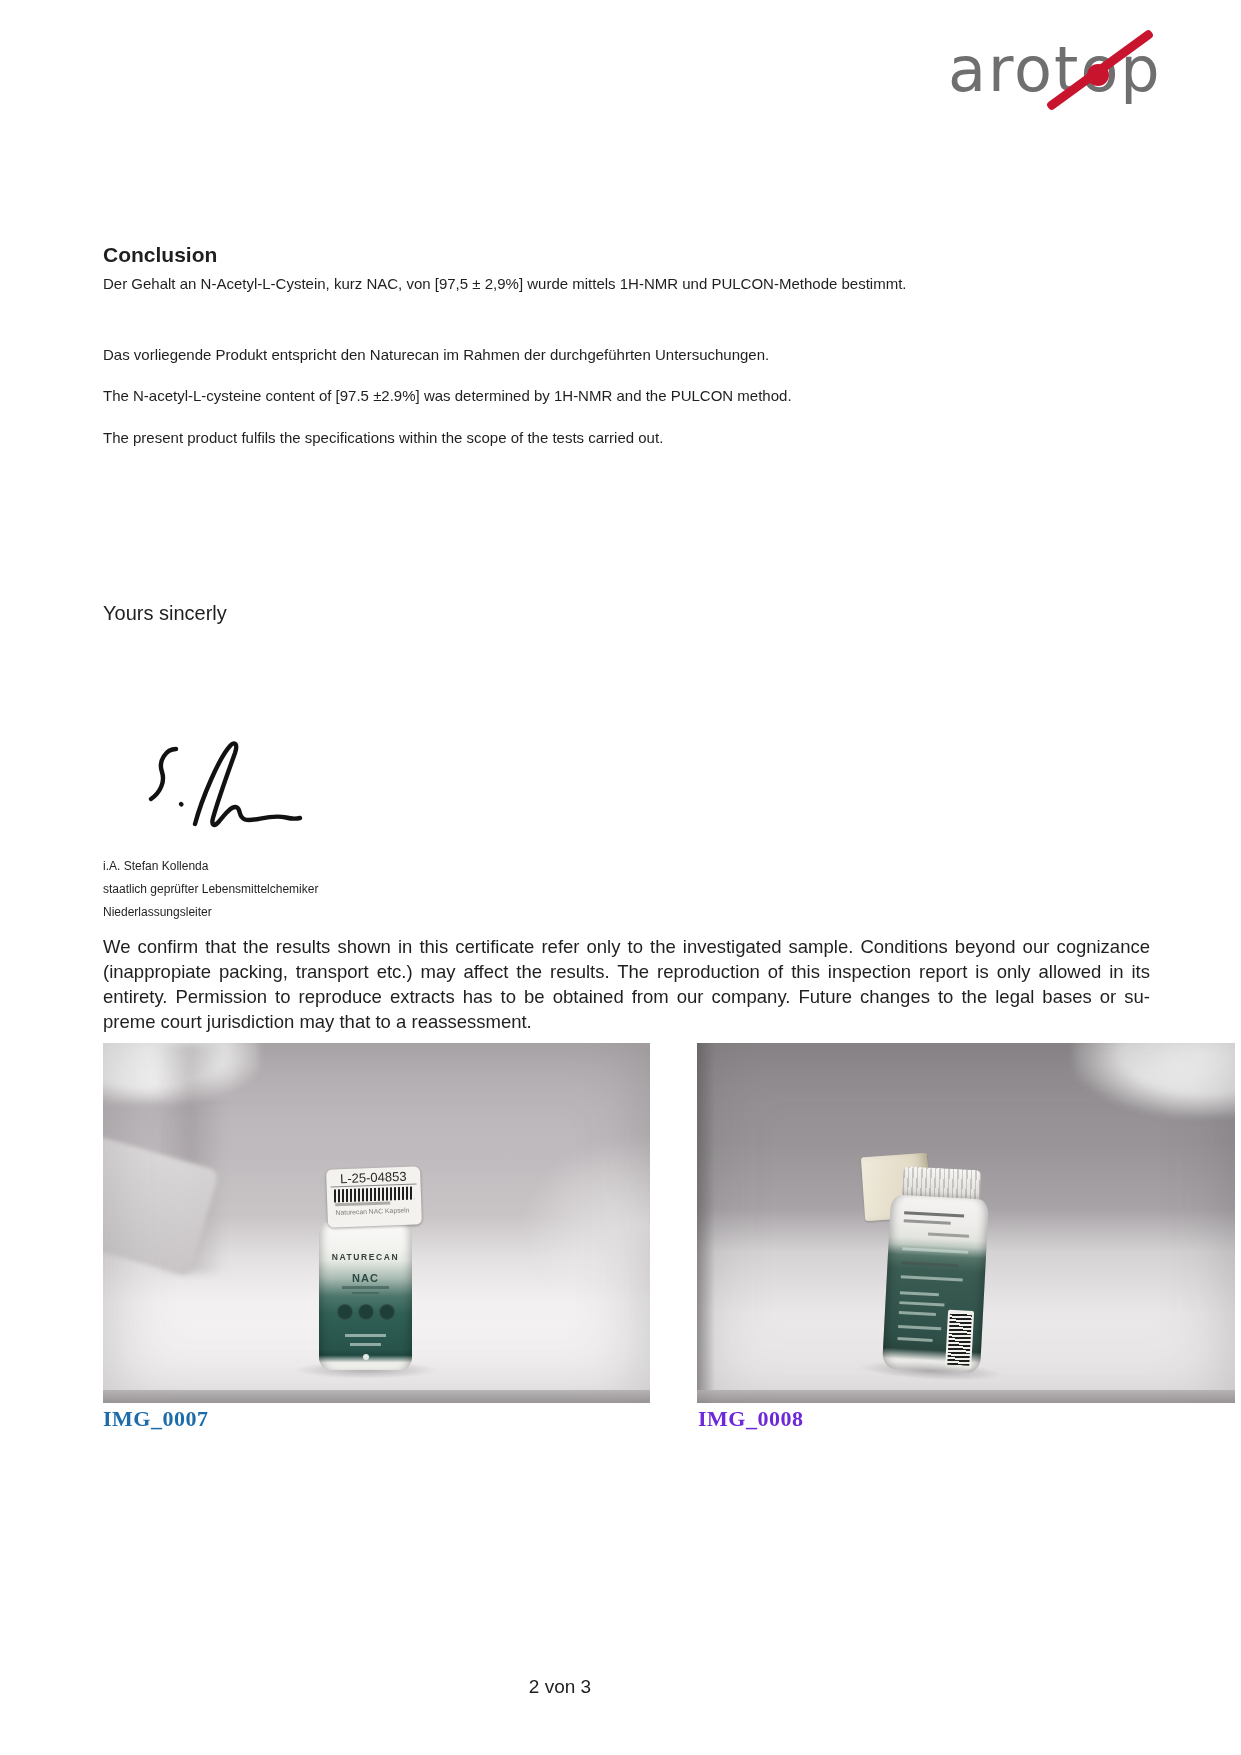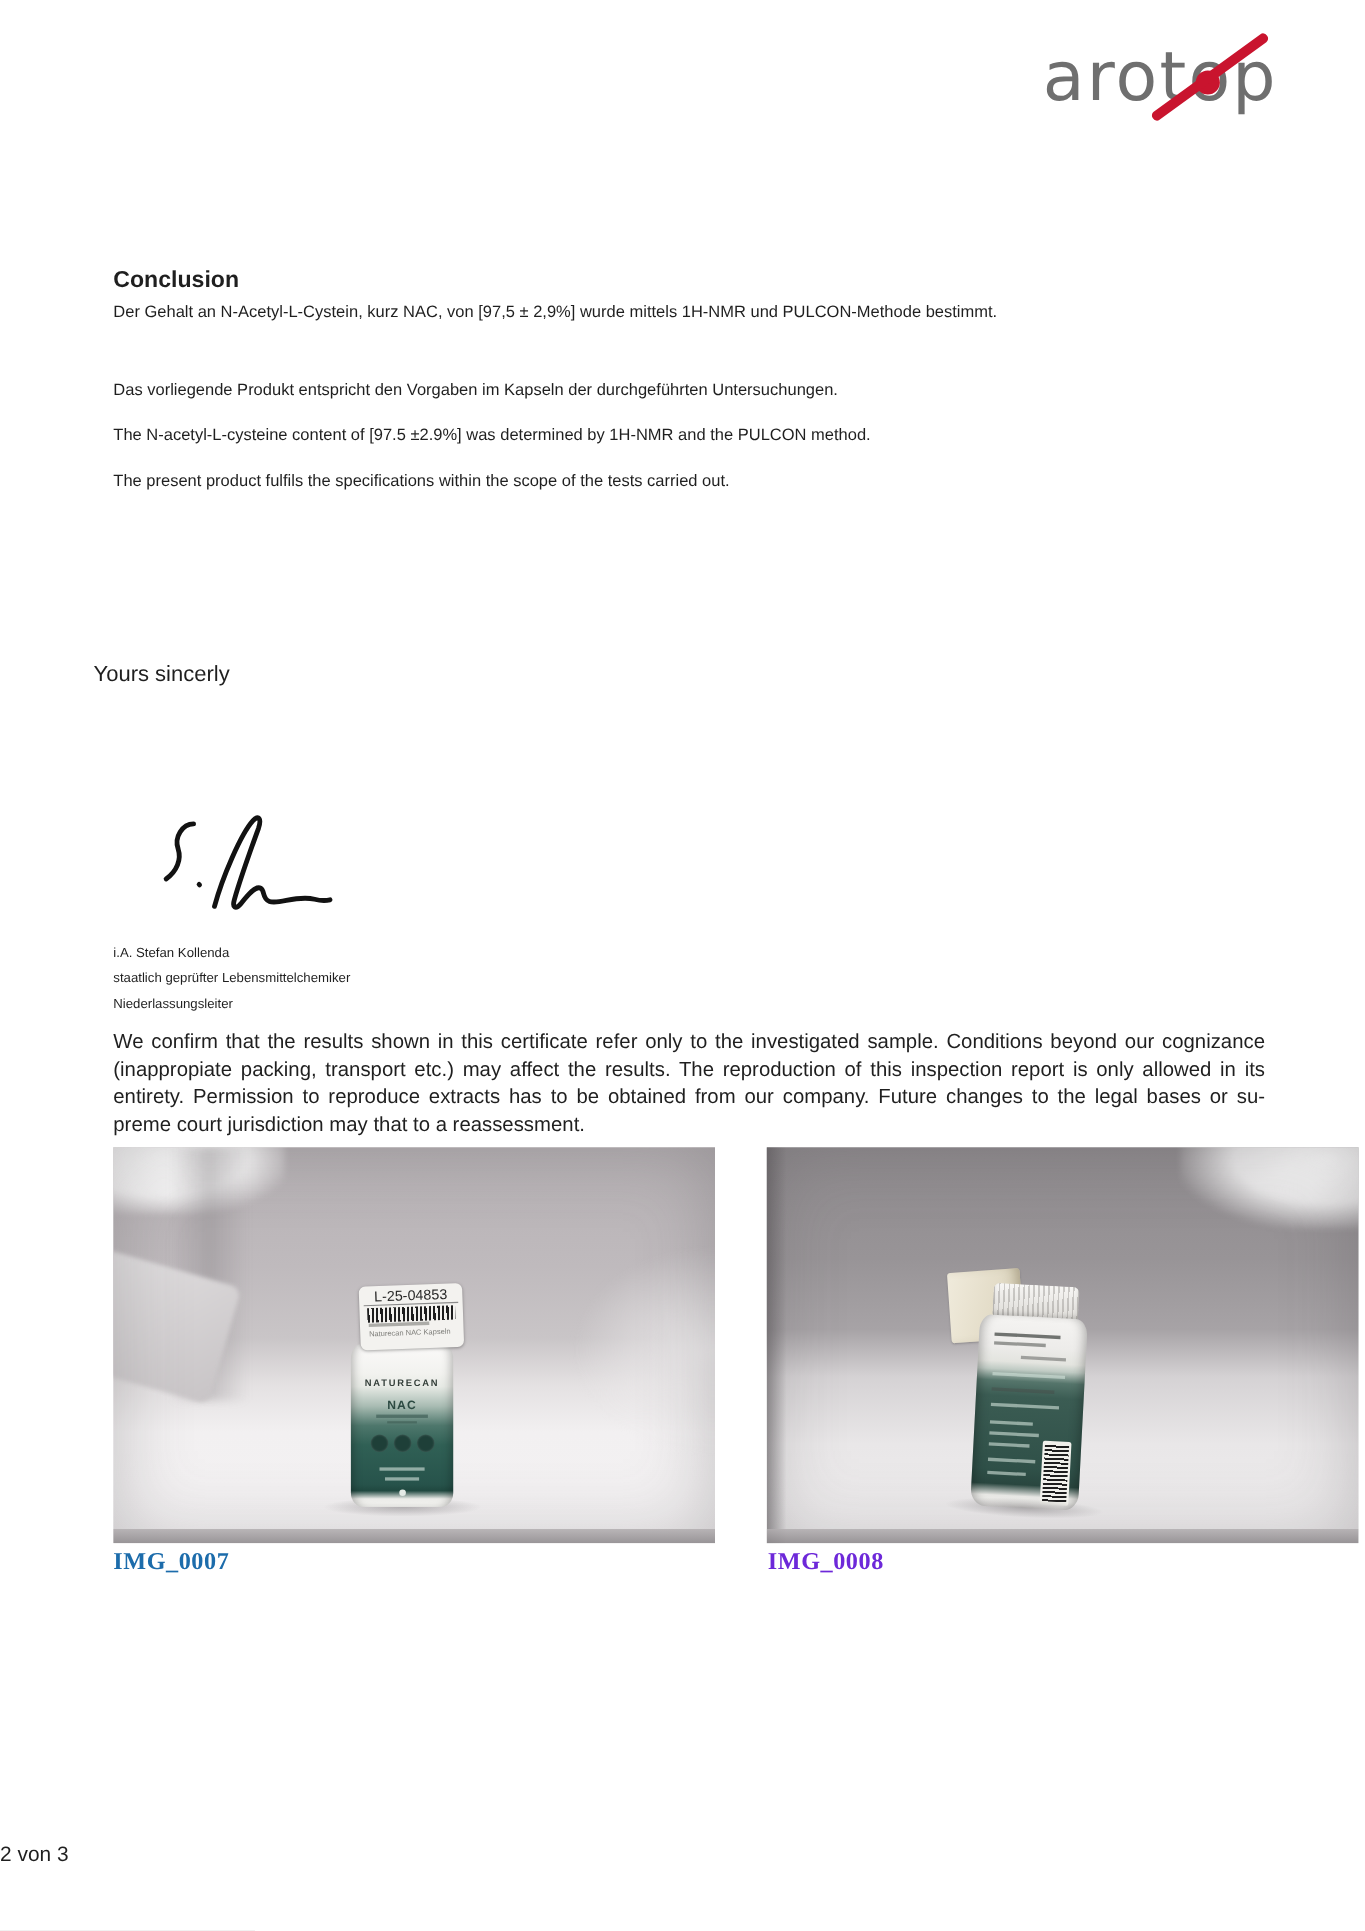--- a/index.html
+++ b/index.html
@@ -19,21 +19,21 @@
           color:#6f6f6f; letter-spacing:2px; font-weight:500; }
   .logo-o { position:relative; display:inline-block; }
   .logo-dot { position:absolute; left:50%; top:54%; width:22px; height:22px;
               margin-left:-13px; margin-top:-9px; border-radius:50%; z-index:2; }
   .logo-slash { position:absolute; left:50%; top:50%; width:128px; height:9px;
                 border-radius:4px; transform:translate(-50%,-50%) rotate(-36deg); z-index:3; }
 
   
   .h-conclusion { left:103px; top:243px; font-size:21px; font-weight:bold; }
   .para { left:103px; width:1045px; font-size:15px; line-height:26px; }
-  .closing { left:85px; top:602px; font-size:20px; }
+  .closing { left:103px; top:602px; font-size:20px; }
 
   
   .sig { left:138px; top:734px; }
 
   .signame { left:103px; top:855px; font-size:12px; line-height:23px; }
 
   
   .disc { left:103px; top:934px; width:1047px; font-size:18.5px; line-height:25px; }
   .disc .j { text-align:justify; text-align-last:justify; }
 
@@ -110,35 +110,35 @@
   .b2-dline { position:absolute; left:14%; height:3px; background:rgba(70,74,70,.75); }
   .b2-lline { position:absolute; left:14%; height:3px; background:rgba(210,226,219,.6); }
   .b2-barcode { position:absolute; right:9px; top:112px; width:26px; height:58px; background:#f1f1ec;
     border-radius:2px; padding:3px 2px; box-sizing:border-box; }
   .b2-barcode-inner { width:100%; height:100%;
     background:repeating-linear-gradient(0deg,#1e1e1e 0 1.8px, transparent 1.8px 3.8px); }
 
   
   .imglabel { top:1406px; font-family:"Liberation Serif", serif; font-weight:bold;
     font-size:22px; letter-spacing:.5px; }
-  .footer { left:0; top:1676px; width:1120px; text-align:left; font-size:19px; }
+  .footer { left:0; top:1676px; width:1120px; text-align:center; font-size:19px; }
 </style>
 </head>
 <body>
 
 <div class="page">
 
 
   <div class="abs logo">
     <span>arot</span><span class="logo-o"><span>o</span><span class="logo-dot" style="background:#c9142e;"></span><span class="logo-slash" style="background:#c9142e;"></span></span><span>p</span>
   </div>
 
   <div class="abs h-conclusion">Conclusion</div>
   <div class="abs para" style="top:271px;">Der Gehalt an N-Acetyl-L-Cystein, kurz NAC, von [97,5 ± 2,9%] wurde mittels 1H-NMR und PULCON-Methode bestimmt.</div>
-  <div class="abs para" style="top:342px;">Das vorliegende Produkt entspricht den Vorgaben im Kapseln der durchgeführten Untersuchungen.</div>
+  <div class="abs para" style="top:342px;">Das vorliegende Produkt entspricht den Naturecan im Rahmen der durchgeführten Untersuchungen.</div>
   <div class="abs para" style="top:383px;">The N-acetyl-L-cysteine content of [97.5 ±2.9%] was determined by 1H-NMR and the PULCON method.</div>
   <div class="abs para" style="top:425px;">The present product fulfils the specifications within the scope of the tests carried out.</div>
 
   <div class="abs closing">Yours sincerly</div>
 
   <div class="abs sig">
     <svg width="178" height="106" viewBox="0 0 178 106">
       <g fill="none" stroke="#121212" stroke-width="4.4" stroke-linecap="round" stroke-linejoin="round">
         <path d="M38,15 C28,15 20,27 24,38 C27,47 23,58 13,65"></path>
         <path d="M43,70 L43.4,70.4"></path>

